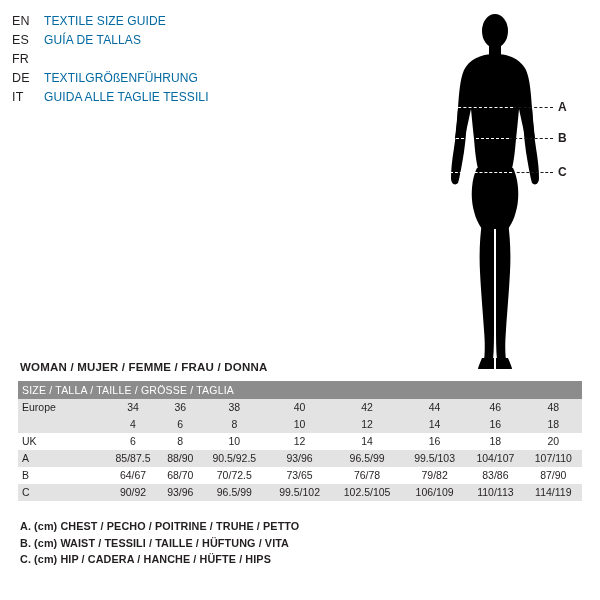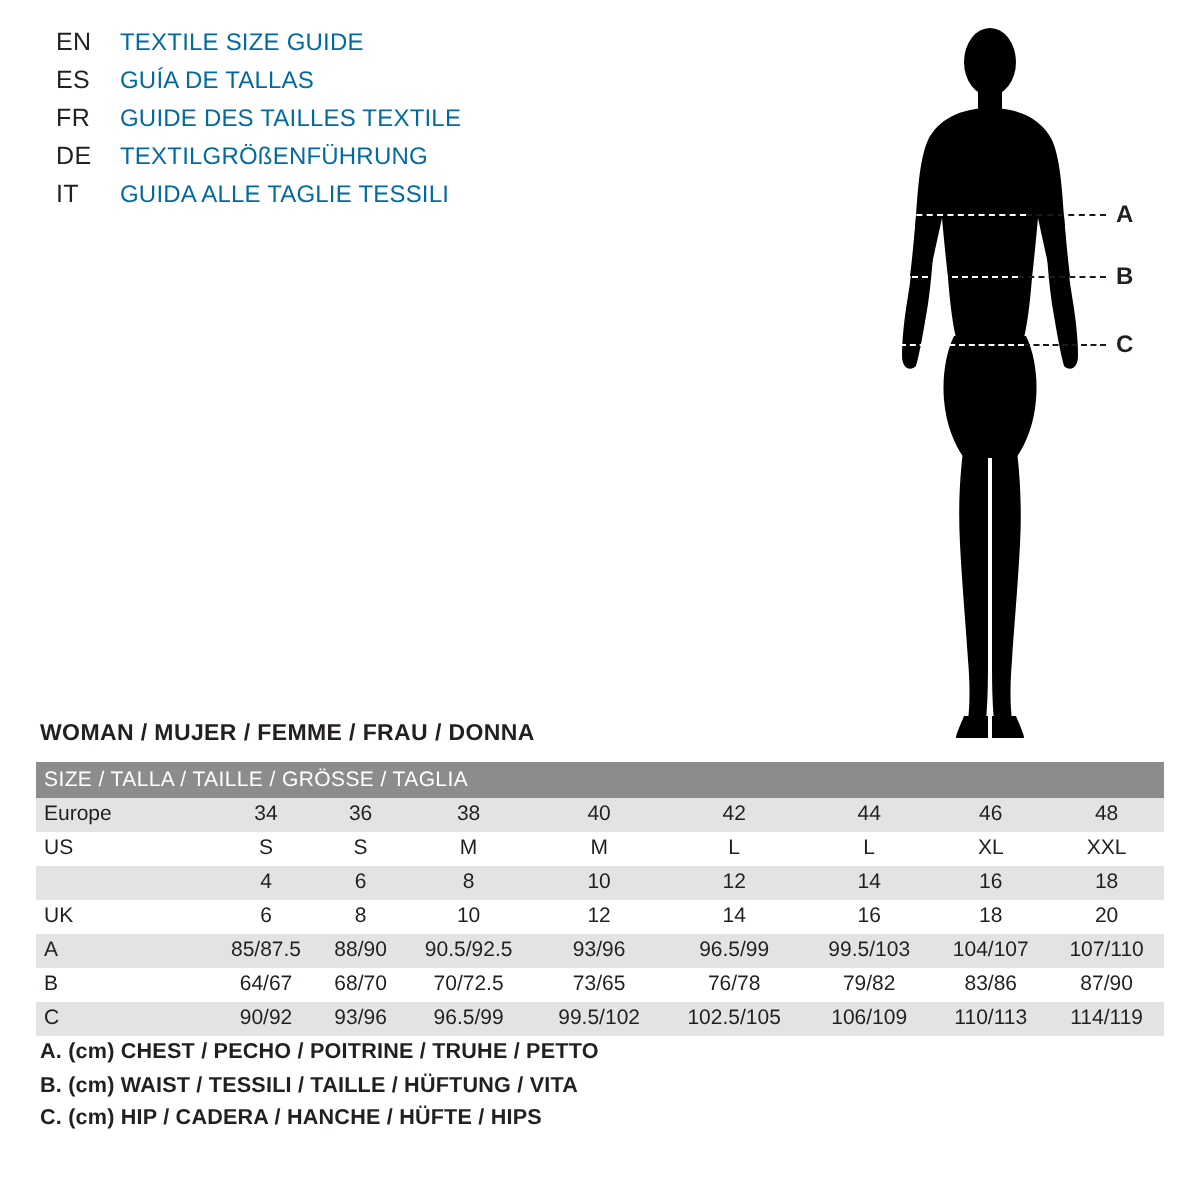--- a/index.html
+++ b/index.html
@@ -17,21 +17,21 @@
   .page {
     position: relative;
     width: 600px;
     height: 600px;
     box-sizing: border-box;
   }
 
   
   .langs {
     position: absolute;
-    left: 28px;
+    left: 12px;
     top: 14px;
     width: 300px;
   }
   .lang-row {
     display: flex;
     align-items: baseline;
     height: 19px;
   }
   .lang-code {
     width: 32px;
@@ -148,21 +148,20 @@
     <div class="lang-row">
       <span class="lang-code">EN</span>
       <span class="lang-text">TEXTILE SIZE GUIDE</span>
     </div>
     <div class="lang-row">
       <span class="lang-code">ES</span>
       <span class="lang-text">GUÍA DE TALLAS</span>
     </div>
     <div class="lang-row">
       <span class="lang-code">FR</span>
-      <span class="lang-text">GUIDE DES TAILLES TEXTILE</span>
     </div>
     <div class="lang-row">
       <span class="lang-code">DE</span>
       <span class="lang-text">TEXTILGRÖßENFÜHRUNG</span>
     </div>
     <div class="lang-row">
       <span class="lang-code">IT</span>
       <span class="lang-text">GUIDA ALLE TAGLIE TESSILI</span>
     </div>
   </div>
@@ -257,31 +256,20 @@
         <td class="rowlabel">Europe</td>
         <td>34</td>
         <td>36</td>
         <td>38</td>
         <td>40</td>
         <td>42</td>
         <td>44</td>
         <td>46</td>
         <td>48</td>
       </tr>
-      <tr class="plain">
-        <td class="rowlabel">US</td>
-        <td>S</td>
-        <td>S</td>
-        <td>M</td>
-        <td>M</td>
-        <td>L</td>
-        <td>L</td>
-        <td>XL</td>
-        <td>XXL</td>
-      </tr>
       <tr class="shade">
         <td class="rowlabel"></td>
         <td>4</td>
         <td>6</td>
         <td>8</td>
         <td>10</td>
         <td>12</td>
         <td>14</td>
         <td>16</td>
         <td>18</td>

